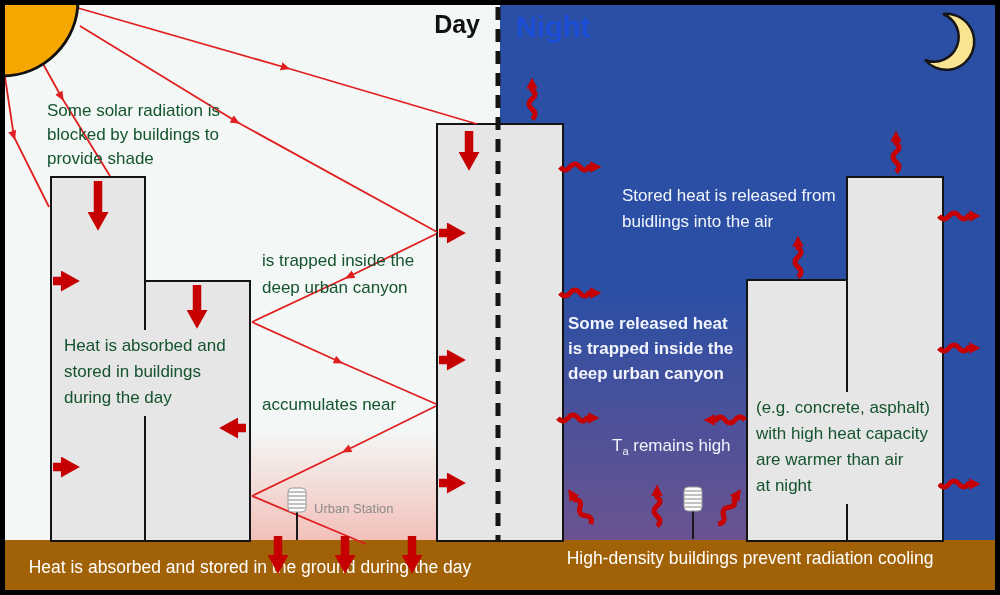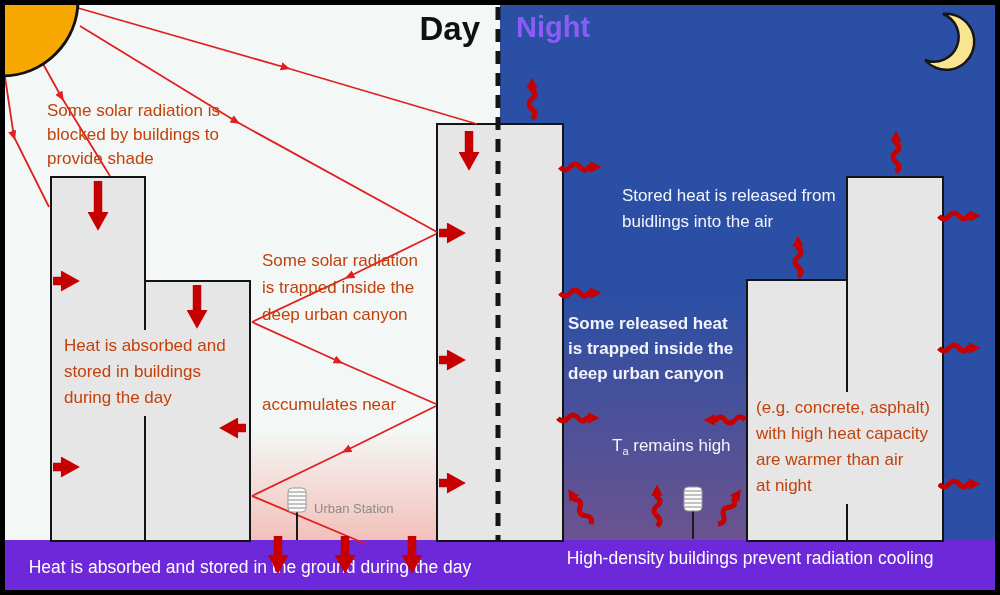--- a/index.html
+++ b/index.html
@@ -11,44 +11,44 @@
   }
   .abs{position:absolute;}
   
   #day-sky{left:0;top:0;width:500px;height:540px;background:#f3f8f6;z-index:1;}
   #night-sky{left:500px;top:0;width:500px;height:540px;background:#2a4fa4;z-index:1;}
   #day-heat{left:250px;top:430px;width:187px;height:110px;z-index:2;
     background:linear-gradient(to bottom,rgba(243,196,190,0),#f3c0ba);}
   #night-heat{left:563px;top:290px;width:184px;height:250px;z-index:2;
     background:linear-gradient(to bottom,rgba(106,83,144,0),#6b5390);}
   
-  #ground-bar{left:0;top:540px;width:1000px;height:55px;background:#6d28d9;z-index:3;}
+  #ground-bar{left:0;top:540px;width:1000px;height:55px;background:#a16207;z-index:3;}
   .ground-caption{position:absolute;top:12px;width:500px;text-align:center;
     color:#ffffff;font-size:17.5px;}
   
   .building{position:absolute;background:#e6e6e6;border:2px solid #141414;
     box-sizing:border-box;z-index:4;}
   #building-1{left:50px;top:176px;width:96px;height:366px;}
   #building-2{left:144px;top:280px;width:107px;height:262px;}
   #building-3{left:436px;top:123px;width:128px;height:419px;}
   #building-4{left:746px;top:279px;width:104px;height:263px;}
   #building-5{left:846px;top:176px;width:98px;height:366px;}
   
   #overlay{left:0;top:0;width:1000px;height:595px;z-index:5;pointer-events:none;}
   
-  .txt{position:absolute;z-index:6;font-size:17px;color:#c2410c;}
+  .txt{position:absolute;z-index:6;font-size:17px;color:#14532d;}
   .ln{display:block;}
   .lh24 .ln{line-height:24px;} .lh25 .ln{line-height:25px;font-weight:bold;}
   .lh26 .ln{line-height:26px;} .lh27 .ln{line-height:27px;}
   .white{color:#f2f5fd;}
   .onbuilding{background:#e6e6e6;padding:3px 8px 5px 6px;}
   .sub{font-size:11px;position:relative;top:4px;}
   #day-label{left:408px;top:10px;width:72px;text-align:right;
-    font-size:33px;font-weight:bold;color:#111;z-index:6;}
-  #night-label{left:516px;top:11px;font-size:29px;font-weight:bold;color:#8b5cf6;z-index:6;}
+    font-size:25px;font-weight:bold;color:#111;z-index:6;}
+  #night-label{left:516px;top:11px;font-size:29px;font-weight:bold;color:#1d4ed8;z-index:6;}
   #station-label-day{left:314px;top:501px;font-size:13px;color:#8b8b8b;z-index:6;}
   
   #frame{left:0;top:0;width:1000px;height:595px;border:5px solid #000;
     box-sizing:border-box;z-index:20;pointer-events:none;}
 </style>
 </head>
 <body>
 
 <div id="stage">
 
@@ -152,21 +152,20 @@
     <span class="ln">provide shade</span>
   </div>
 
   <div class="txt lh26 onbuilding" style="left:58px;top:330px">
     <span class="ln">Heat is absorbed and</span>
     <span class="ln">stored in buildings</span>
     <span class="ln">during the day</span>
   </div>
 
   <div class="txt lh27" style="left:262px;top:247px">
-    <span class="ln">Some solar radiation</span>
     <span class="ln">is trapped inside the</span>
     <span class="ln">deep urban canyon</span>
   </div>
 
   <div class="txt lh27" style="left:262px;top:391px">
     <span class="ln">accumulates near</span>
   </div>
 
   <div class="abs" id="station-label-day">Urban Station</div>
 

